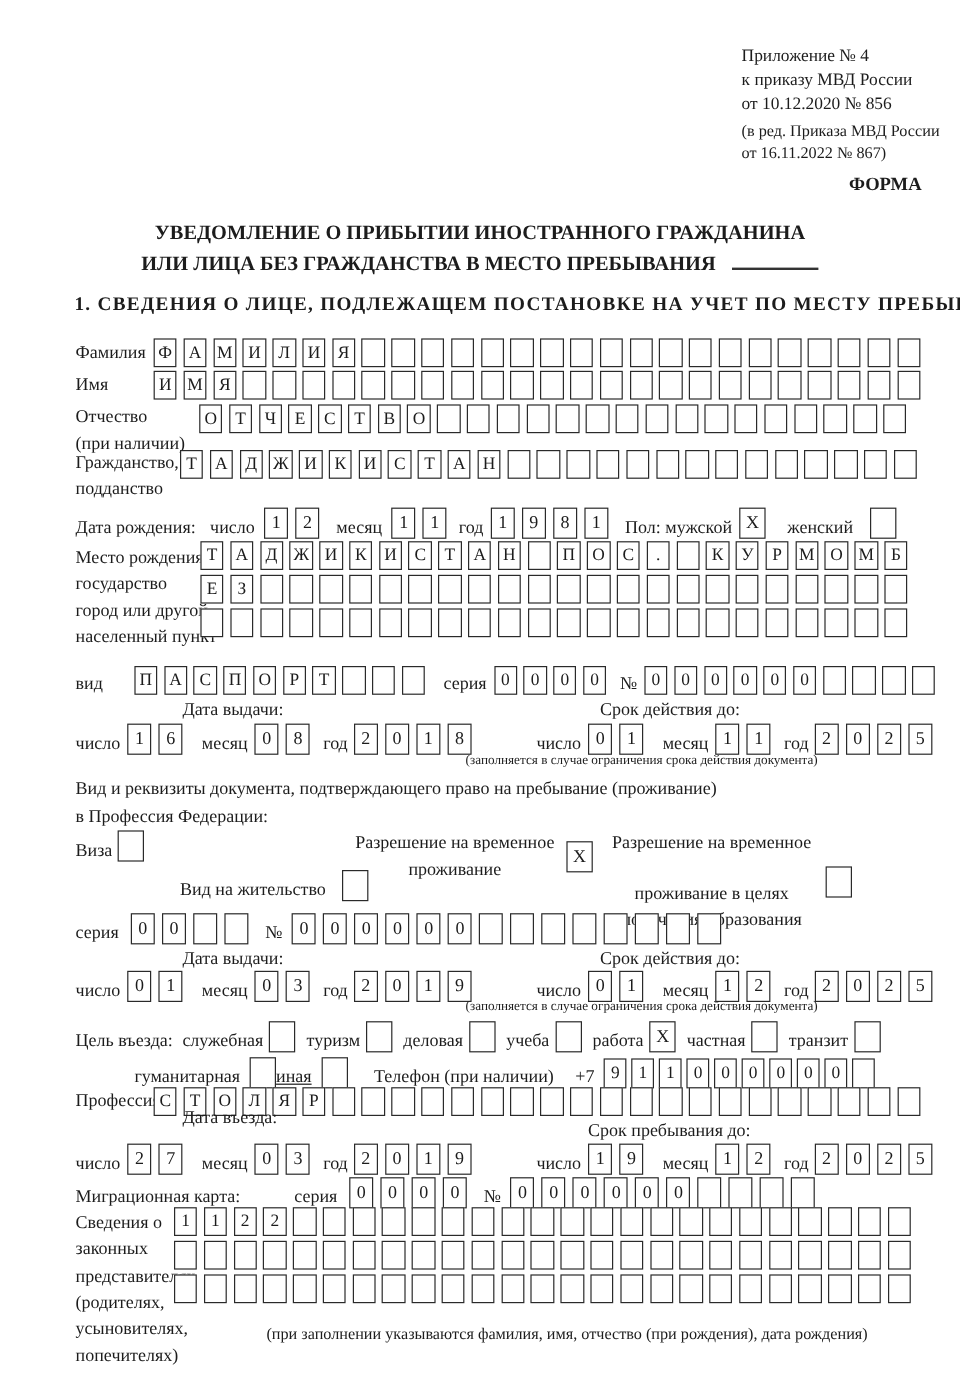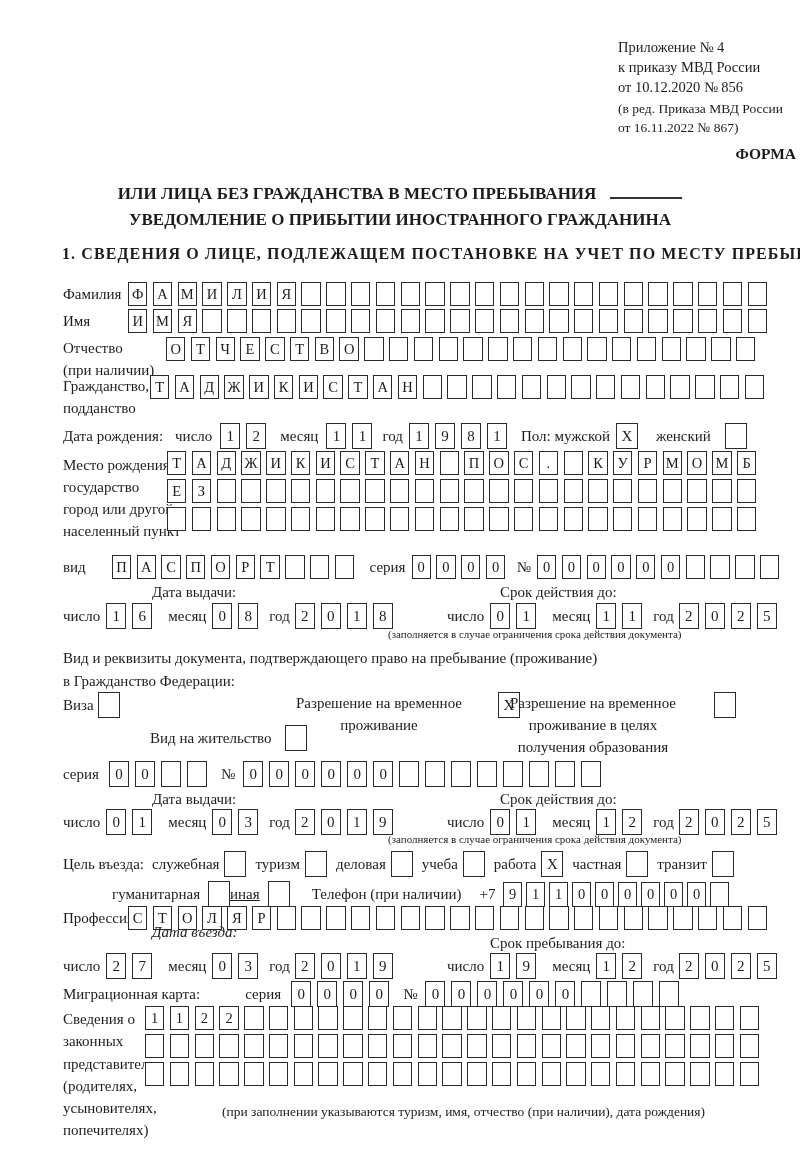--- a/index.html
+++ b/index.html
@@ -4,22 +4,22 @@
 <style>
   html,body{margin:0;padding:0;background:#ffffff;}
   .page{
     position:relative;width:800px;height:1163px;background:#ffffff;
     font-family:"Liberation Serif","DejaVu Serif",serif;color:#1c1c1c;overflow:hidden;
   }
   .abs{position:absolute;}
   .lbl{font-size:15px;white-space:nowrap;}
   .small{font-size:11px;white-space:nowrap;}
   .b{font-weight:bold;}
-  .row{display:flex;align-items:center;}
-  .rowtop{display:flex;align-items:flex-start;gap:26px;}
+  .row{display:flex;align-items:flex-end;}
+  .rowtop{display:flex;align-items:center;}
   .boxes{display:flex;}
   .cell{
     flex:none;box-sizing:border-box;width:19.4px;height:24px;border:1.7px solid #2a2a2a;
     margin-right:5.4px;display:flex;align-items:center;justify-content:center;
     font-size:14.5px;line-height:1;background:#fff;
   }
   .boxes.date .cell{width:20px;height:26px;margin-right:6px;font-size:15px;}
   .boxes.phone .cell{width:18.6px;height:25px;margin-right:4.4px;}
   .chk{
     flex:none;box-sizing:border-box;width:22px;height:26px;border:1.7px solid #2a2a2a;
@@ -40,27 +40,27 @@
 
   <div class="abs" style="left:618px;top:37px;font-size:14.5px;line-height:20px;">
     <div>Приложение № 4</div>
     <div>к приказу МВД России</div>
     <div>от 10.12.2020 № 856</div>
   </div>
   <div class="abs" style="left:618px;top:99px;font-size:13.5px;line-height:19px;">
     <div>(в ред. Приказа МВД России</div>
     <div>от 16.11.2022 № 867)</div>
   </div>
-  <div class="abs b" style="left:646px;top:145px;width:150px;text-align:right;font-size:15.5px;">ФОРМА</div>
+  <div class="abs b" style="left:618px;top:145px;width:150px;text-align:right;font-size:15.5px;">ФОРМА</div>
 
   <div class="abs b center" style="left:50px;top:181px;width:700px;font-size:17px;line-height:26px;">
+    <div>УВЕДОМЛЕНИЕ О ПРИБЫТИИ ИНОСТРАННОГО ГРАЖДАНИНА</div>
     <div>
       <span>ИЛИ ЛИЦА БЕЗ ГРАЖДАНСТВА В МЕСТО ПРЕБЫВАНИЯ</span><span class="uline"></span>
     </div>
-    <div>УВЕДОМЛЕНИЕ О ПРИБЫТИИ ИНОСТРАННОГО ГРАЖДАНИНА</div>
   </div>
 
   <div class="abs b" style="left:62px;top:245px;font-size:16px;letter-spacing:1.1px;white-space:nowrap;">1. СВЕДЕНИЯ О ЛИЦЕ, ПОДЛЕЖАЩЕМ ПОСТАНОВКЕ НА УЧЕТ ПО МЕСТУ ПРЕБЫВАНИЯ</div>
 
   <div class="abs lbl" style="left:63px;top:286px;">Фамилия</div>
   <div class="abs boxes" style="left:128px;top:282px;">
       <span class="cell">Ф</span>
       <span class="cell">А</span>
       <span class="cell">М</span>
       <span class="cell">И</span>
@@ -361,41 +361,41 @@
     <span class="boxes date ml5">
         <span class="cell">2</span>
         <span class="cell">0</span>
         <span class="cell">2</span>
         <span class="cell">5</span>
       </span>
   </div>
   <div class="abs small" style="left:388px;top:628px;">(заполняется в случае ограничения срока действия документа)</div>
 
   <div class="abs lbl" style="left:63px;top:650px;">Вид и реквизиты документа, подтверждающего право на пребывание (проживание)</div>
-  <div class="abs lbl" style="left:63px;top:673px;">в Гражданство Федерации:</div>
+  <div class="abs lbl" style="left:63px;top:673px;">в Профессия Федерации:</div>
 
   <div class="abs row" style="left:63px;top:692px;">
     <span class="lbl">Виза</span>
     <span class="chk ml4"></span>
   </div>
   <div class="abs row" style="left:150px;top:725px;">
     <span class="lbl">Вид на жительство</span>
     <span class="chk ml14"></span>
   </div>
   <div class="abs rowtop" style="left:296px;top:692px;">
     <span class="center lh22">
       <span style="display:block;">Разрешение на временное</span>
       <span style="display:block;">проживание</span>
     </span>
     <span class="chk ml10">X</span>
   </div>
   <div class="abs rowtop" style="left:510px;top:692px;">
     <span class="center lh22">
       <span style="display:block;">Разрешение на временное</span>
-      <span style="display:block;">проживание в целях</span>
+      <span style="display:block;margin-top:20px;">проживание в целях</span>
       <span style="display:block;">получения образования</span>
     </span>
     <span class="chk ml12"></span>
   </div>
 
   <div class="abs row" style="left:63px;top:761px;">
     <span class="lbl">серия</span>
     <span class="boxes date ml10">
         <span class="cell">0</span>
         <span class="cell">0</span>
@@ -525,21 +525,21 @@
       <span class="cell"></span>
       <span class="cell"></span>
       <span class="cell"></span>
       <span class="cell"></span>
       <span class="cell"></span>
       <span class="cell"></span>
       <span class="cell"></span>
       <span class="cell"></span>
     </div>
 
-  <div class="abs lbl" style="left:152px;top:924px;font-style:italic;">Дата въезда:</div>
+  <div class="abs lbl" style="left:152px;top:924px;">Дата въезда:</div>
   <div class="abs lbl" style="left:490px;top:935px;">Срок пребывания до:</div>
 
   <div class="abs row" style="left:63px;top:953px;">
     <span class="lbl">число</span>
     <span class="boxes date ml6">
         <span class="cell">2</span>
         <span class="cell">7</span>
       </span>
     <span class="lbl ml10">месяц</span>
     <span class="boxes date ml6">
@@ -680,15 +680,15 @@
       <span class="cell"></span>
       <span class="cell"></span>
       <span class="cell"></span>
       <span class="cell"></span>
       <span class="cell"></span>
       <span class="cell"></span>
       <span class="cell"></span>
       <span class="cell"></span>
       <span class="cell"></span>
     </div>
-  <div class="abs" style="left:222px;top:1104px;font-size:13.5px;white-space:nowrap;">(при заполнении указываются туризм, имя, отчество (при наличии), дата рождения)</div>
+  <div class="abs" style="left:222px;top:1104px;font-size:13.5px;white-space:nowrap;">(при заполнении указываются фамилия, имя, отчество (при рождения), дата рождения)</div>
 
 </div>
 
 </body></html>

